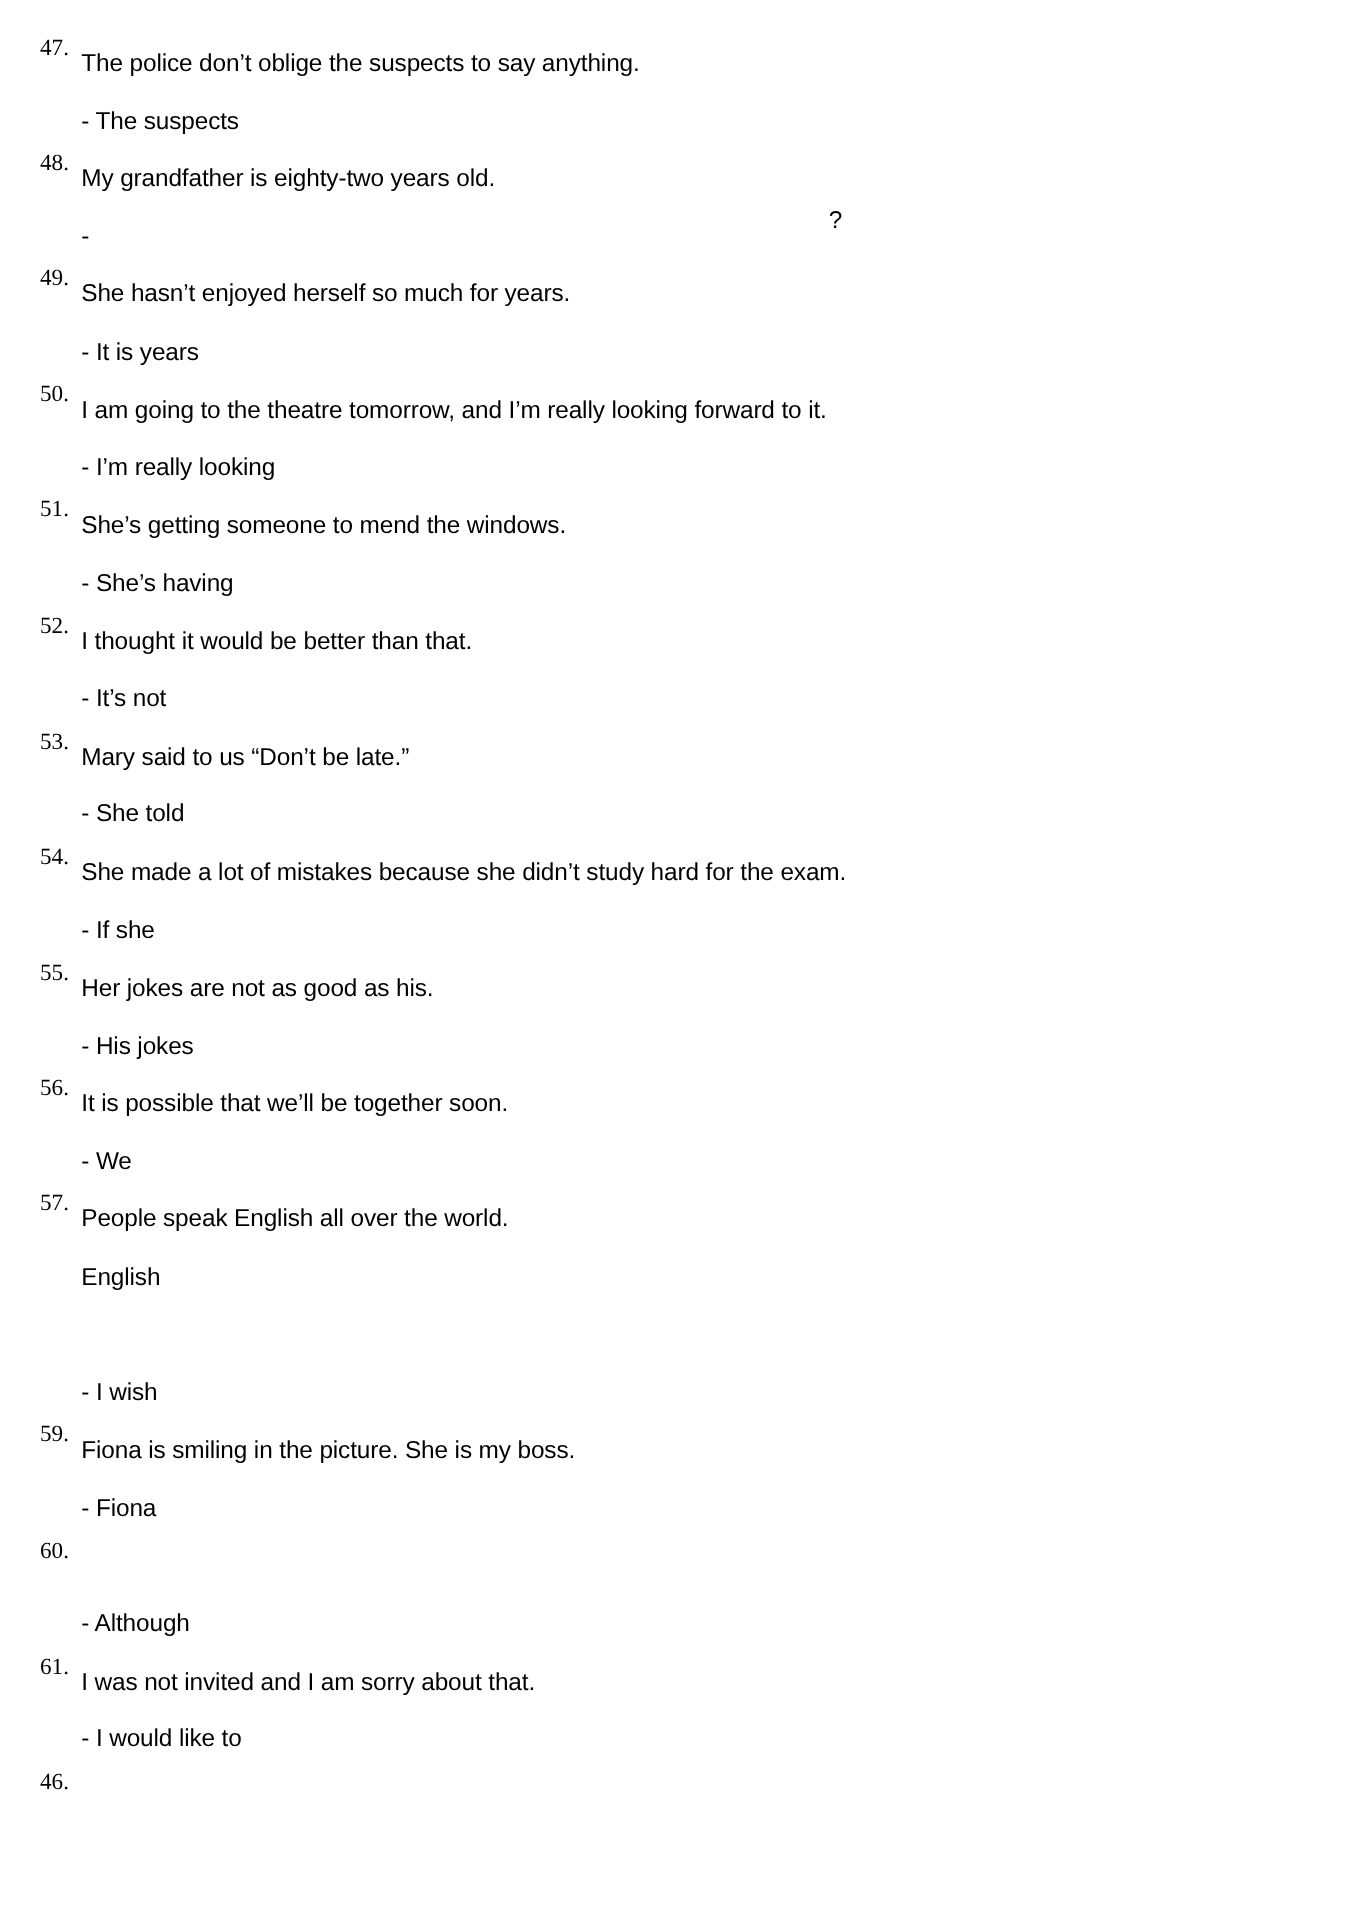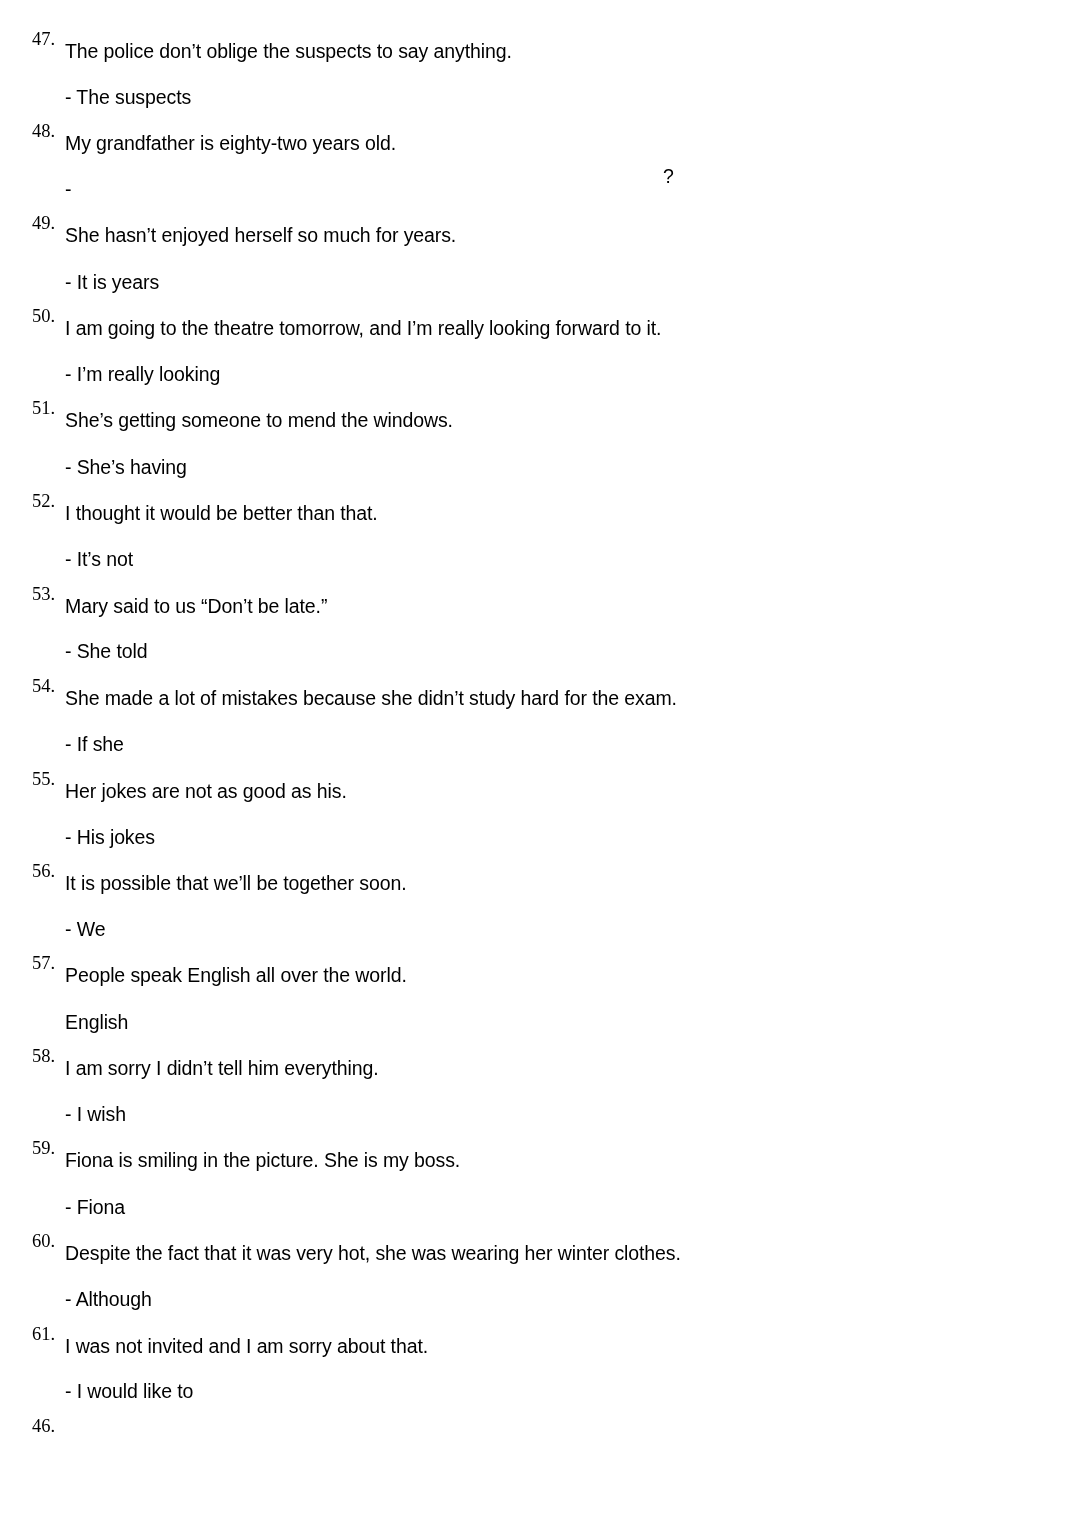--- a/index.html
+++ b/index.html
@@ -146,39 +146,34 @@
   </div>
 
   <div class="line" style="top:951px">
     <span class="num">57.</span>
     <span class="txt">People speak English all over the world.</span>
   </div>
   <div class="line" style="top:998px">
     <span class="txt">English</span>
   </div>
 
-  <div class="line" style="top:1044px">
-    <span class="num">58.</span>
-    <span class="txt">I am sorry I didn’t tell him everything.</span>
-  </div>
   <div class="line" style="top:1090px">
     <span class="txt">- I wish</span>
   </div>
 
   <div class="line" style="top:1136px">
     <span class="num">59.</span>
     <span class="txt">Fiona is smiling in the picture. She is my boss.</span>
   </div>
   <div class="line" style="top:1183px">
     <span class="txt">- Fiona</span>
   </div>
 
   <div class="line" style="top:1229px">
     <span class="num">60.</span>
-    <span class="txt">Despite the fact that it was very hot, she was wearing her winter clothes.</span>
   </div>
   <div class="line" style="top:1275px">
     <span class="txt">- Although</span>
   </div>
 
   <div class="line" style="top:1322px">
     <span class="num">61.</span>
     <span class="txt">I was not invited and I am sorry about that.</span>
   </div>
   <div class="line" style="top:1367px">

